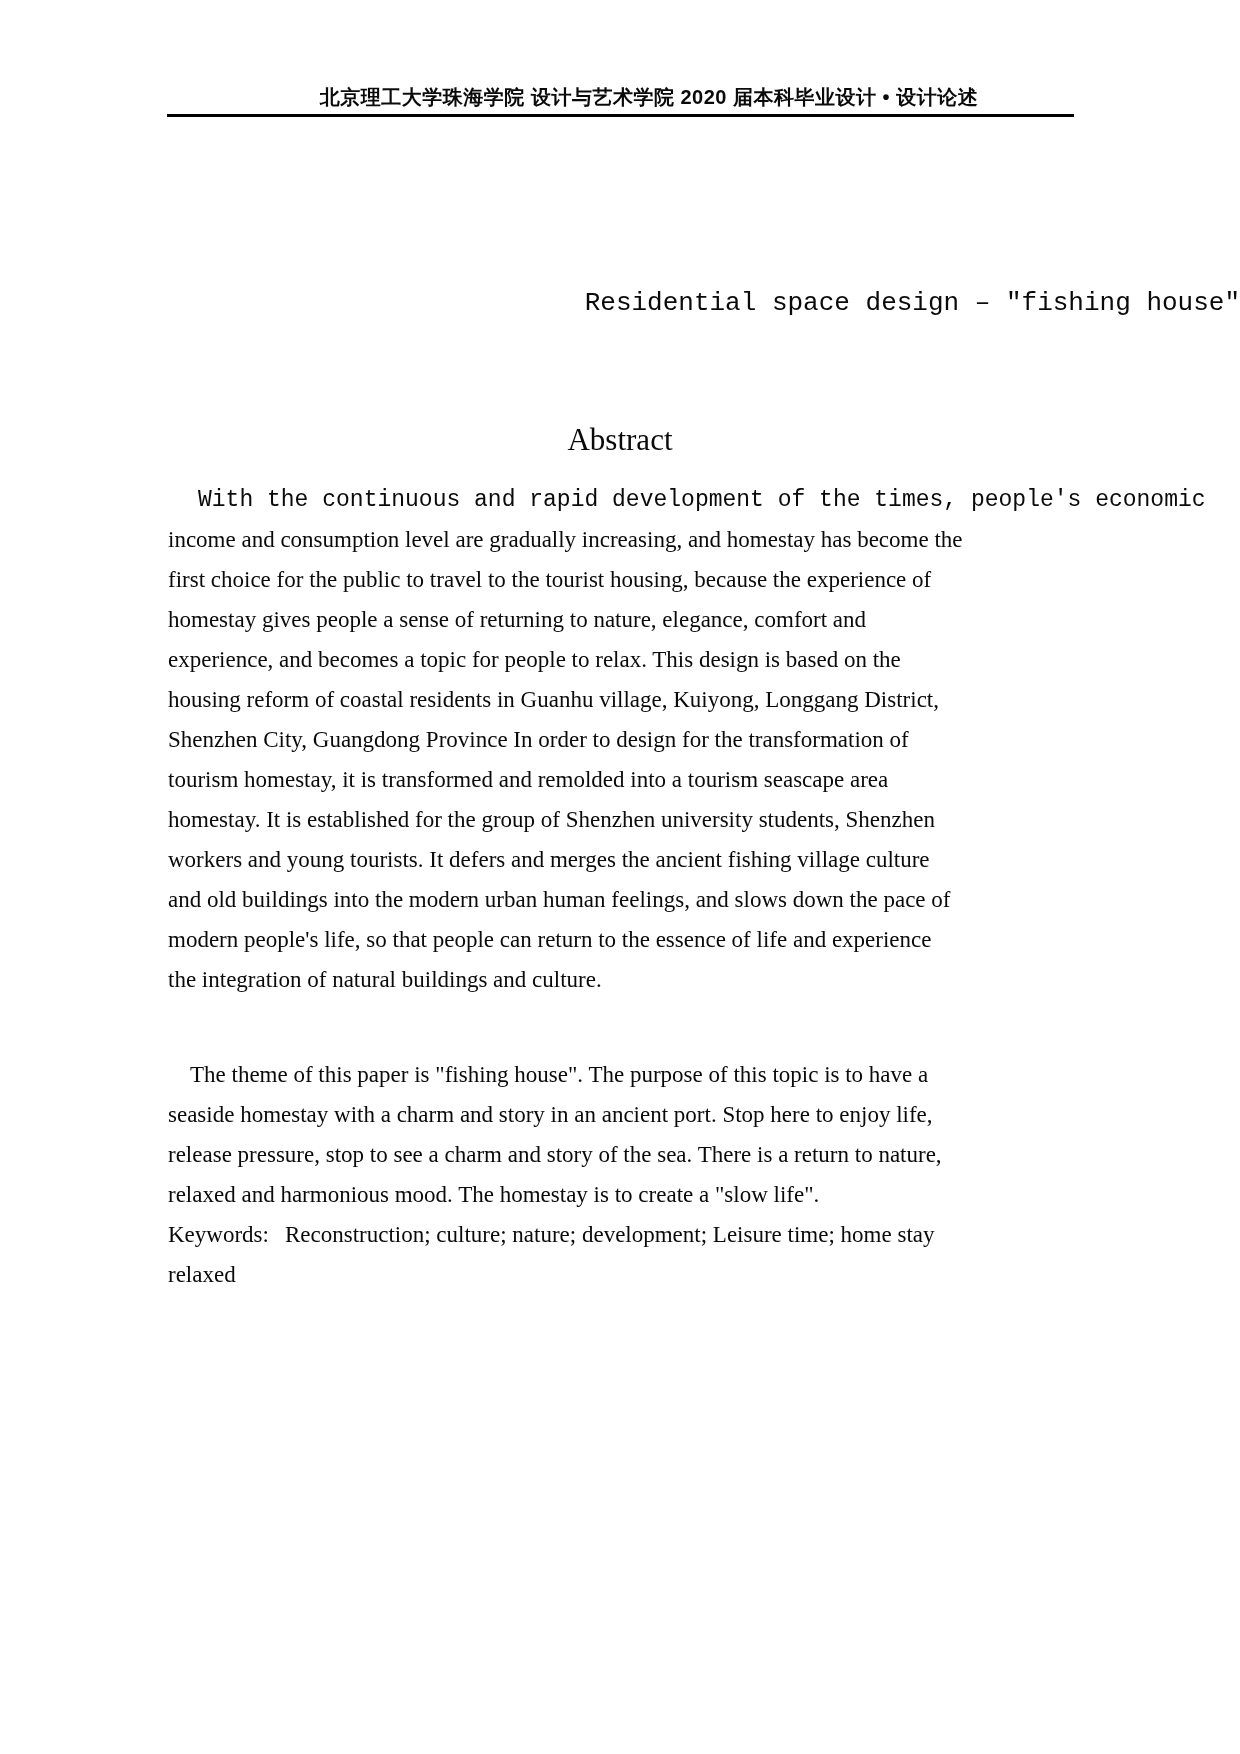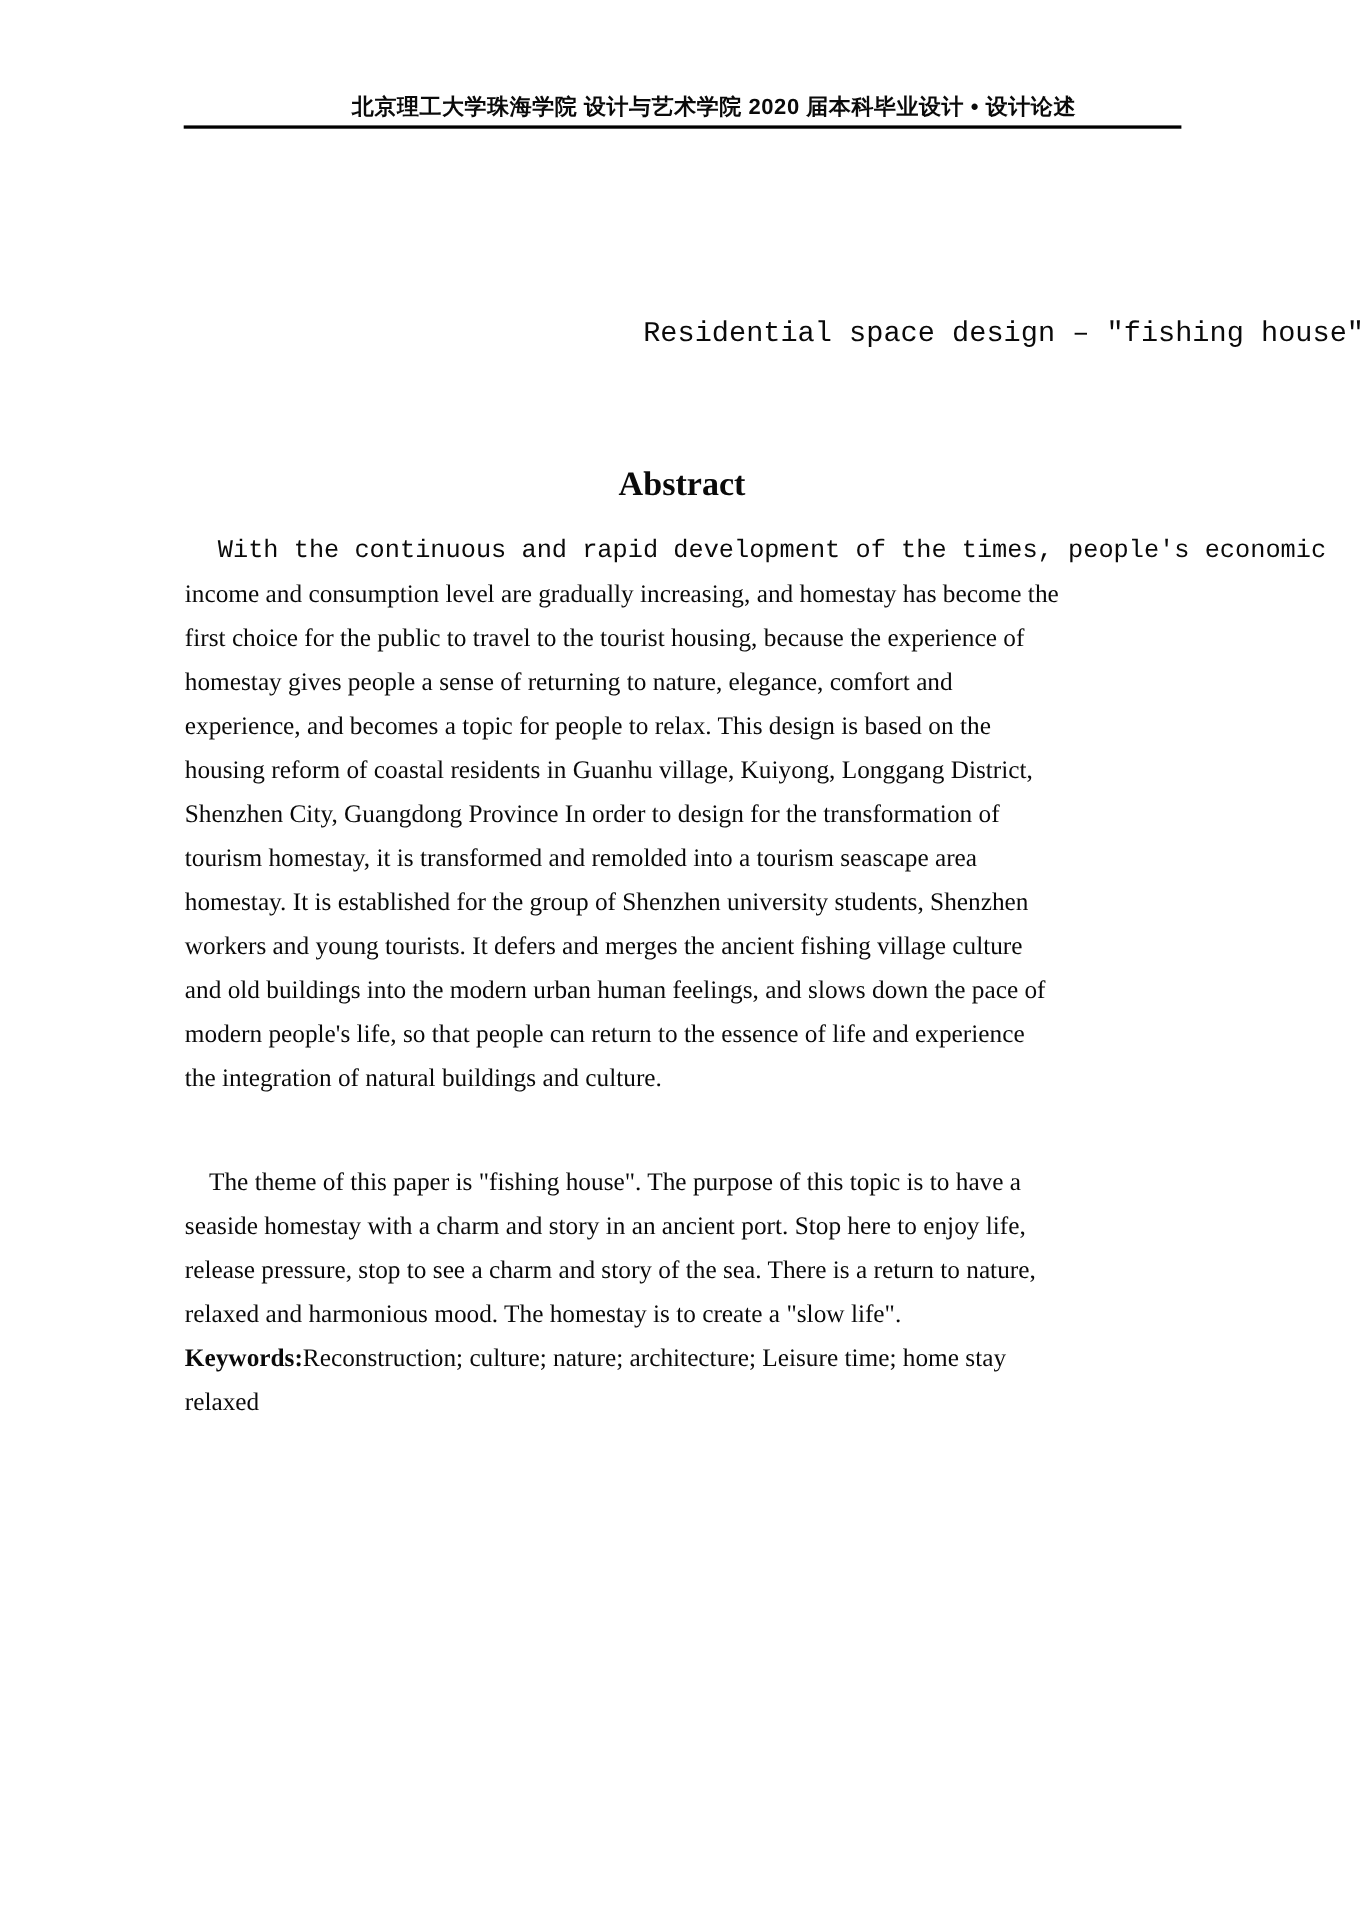--- a/index.html
+++ b/index.html
@@ -44,36 +44,37 @@
     font-weight: normal;
     white-space: nowrap;
   }
   .abstract-heading {
     position: absolute;
     top: 422px;
     left: 0;
     width: 100%;
     text-align: center;
     font-size: 31px;
-    font-weight: bold;
+    font-weight: normal;
   }
   .bodytext {
     position: absolute;
     left: 168px;
     width: 910px;
     font-size: 23px;
     line-height: 40px;
   }
   .para1 { top: 480px; }
   .para2 { top: 1055px; }
   .line { white-space: nowrap; }
   .first-line-p1 { text-indent: 30px; font-family: Liberation Mono, monospace; }
   .first-line-p2 { text-indent: 22px; }
   .kw-label {
-    font-weight: bold;
+    font-weight: normal;
+    margin-right: 16px;
   }
 </style>
 </head>
 <body>
 
 <div class="page-header">北京理工大学珠海学院 设计与艺术学院 2020 届本科毕业设计 • 设计论述</div>
 <div class="header-rule"></div>
 
 <div class="doc-title">Residential space design – ″fishing house″</div>
 
@@ -94,16 +95,16 @@
   <div class="line">modern people's life, so that people can return to the essence of life and experience</div>
   <div class="line">the integration of natural buildings and culture.</div>
 </div>
 
 <div class="bodytext para2">
   <div class="line first-line-p2">The theme of this paper is "fishing house". The purpose of this topic is to have a</div>
   <div class="line">seaside homestay with a charm and story in an ancient port. Stop here to enjoy life,</div>
   <div class="line">release pressure, stop to see a charm and story of the sea. There is a return to nature,</div>
   <div class="line">relaxed and harmonious mood. The homestay is to create a "slow life".</div>
   <div class="line">
-    <span class="kw-label">Keywords:</span><span>Reconstruction; culture; nature; architecture; Leisure time; home stay</span>
+    <span class="kw-label">Keywords:</span><span>Reconstruction; culture; nature; development; Leisure time; home stay</span>
   </div>
   <div class="line">relaxed</div>
 </div>
 
 </body></html>

